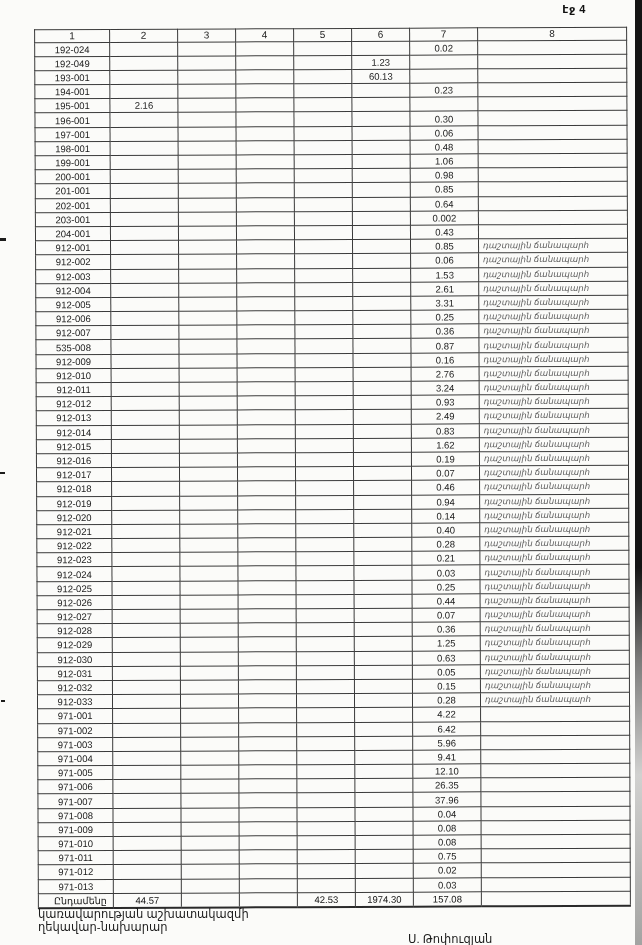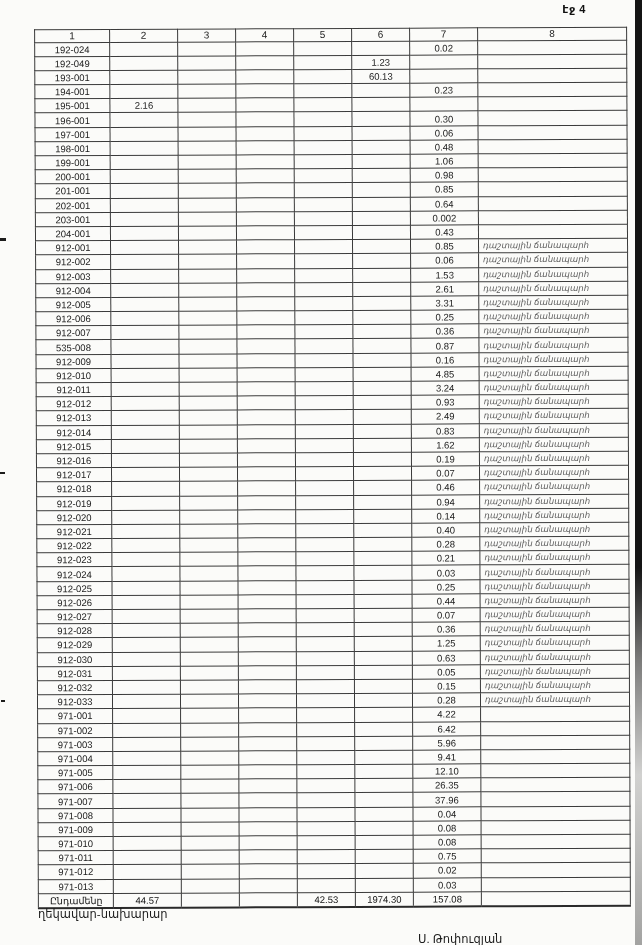--- a/index.html
+++ b/index.html
@@ -57,34 +57,34 @@
     padding-left: 4px;
     color: #5d5d5d;
     font-size: 8.6px;
     font-style: italic;
   }
   .doc-table tr.total td {
     border-bottom: 2px solid #2a2a2a;
     color: #111;
   }
   .doc-table tr.total td.c1 {
-    text-align: left;
+    text-align: center;
     padding-left: 11px;
   }
   .footer-org {
     position: absolute;
     left: 38px;
     top: 908px;
     font-size: 11.5px;
     line-height: 13px;
     color: #1d1d1d;
   }
   .signature {
     position: absolute;
-    left: 418px;
+    left: 408px;
     top: 932px;
     font-size: 11.5px;
     color: #1d1d1d;
   }
   .scan-strip {
     position: absolute;
     right: 0;
     top: 0;
     width: 7px;
     height: 945px;
@@ -363,21 +363,21 @@
           <td class="c7">0.16</td>
           <td class="c8">դաշտային ճանապարհ</td>
         </tr>
         <tr>
           <td class="c1">912-010</td>
           <td class="c2"></td>
           <td class="c3"></td>
           <td class="c4"></td>
           <td class="c5"></td>
           <td class="c6"></td>
-          <td class="c7">4.85</td>
+          <td class="c7">2.76</td>
           <td class="c8">դաշտային ճանապարհ</td>
         </tr>
         <tr>
           <td class="c1">912-011</td>
           <td class="c2"></td>
           <td class="c3"></td>
           <td class="c4"></td>
           <td class="c5"></td>
           <td class="c6"></td>
           <td class="c7">3.24</td>
@@ -740,20 +740,21 @@
           <td class="c4"></td>
           <td class="c5">42.53</td>
           <td class="c6">1974.30</td>
           <td class="c7">157.08</td>
           <td class="c8"></td>
         </tr>
       </tbody>
   </table>
 
   <div class="footer-org">
+    <div>կառավարության աշխատակազմի</div>
     <div>ղեկավար-նախարար</div>
   </div>
 
   <div class="signature">Ս. Թոփուզյան</div>
 
   <div class="scan-strip"></div>
   <div class="scan-mark mark-1"></div>
   <div class="scan-mark mark-2"></div>
   <div class="scan-mark mark-3"></div>
 

